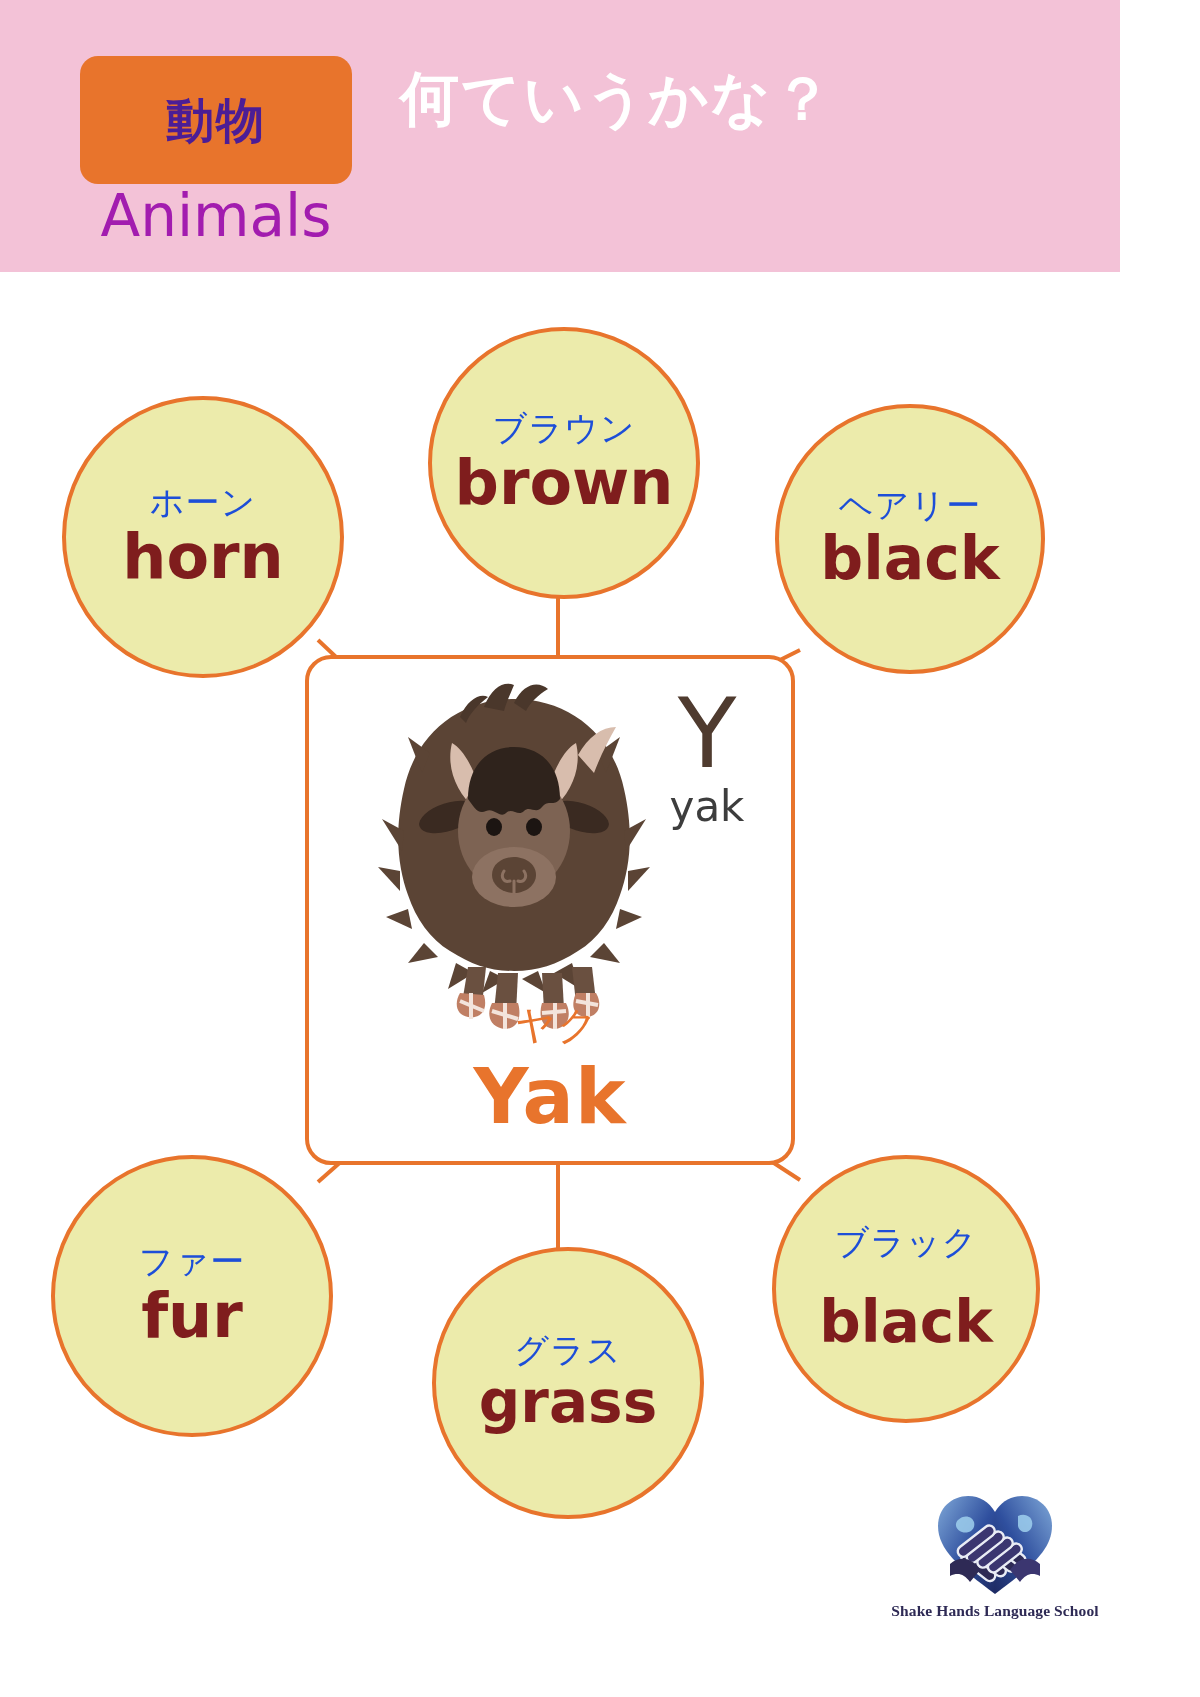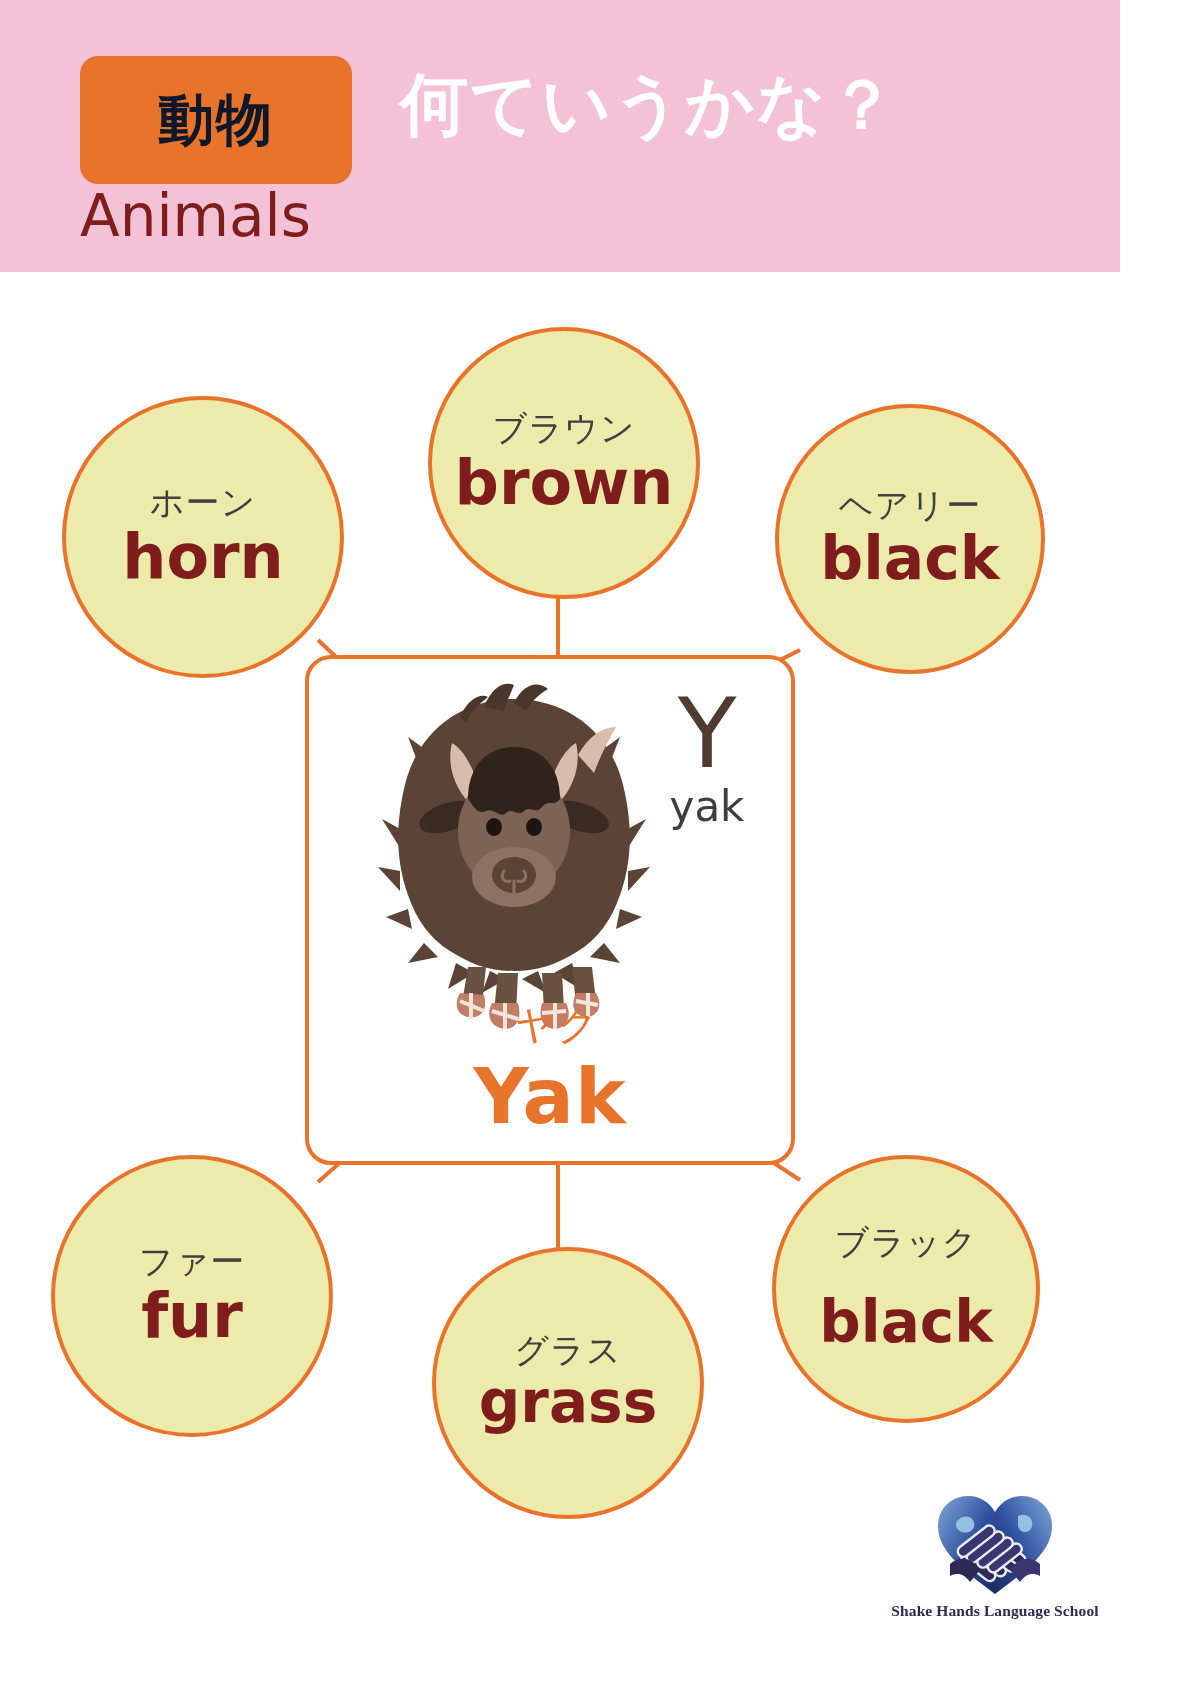--- a/index.html
+++ b/index.html
@@ -15,33 +15,33 @@
     position:absolute; left:0; top:0; width:1120px; height:272px;
     background:#f3c2d7;
   }
   .badge{
     position:absolute; left:80px; top:56px;
     width:272px; height:128px;
     background:#e8742c; border-radius:18px;
     display:flex; align-items:center; justify-content:center;
   }
   .badge-text{
-    color:#0f172a; font-size:56px; font-weight:bold;
+    color:#4c1d95; font-size:48px; font-weight:bold;
     letter-spacing:2px; line-height:1;
     font-family:"DejaVu Sans","Liberation Sans",sans-serif;
   }
   .badge-sub{
     position:absolute; left:80px; top:186px; width:272px;
-    color:#7f1d1d;
+    text-align:center; color:#a21caf;
     font-size:58px; font-weight:400; line-height:1.05;
     font-family:"DejaVu Sans","Liberation Sans",sans-serif;
   }
   .header-title{
     position:absolute; left:400px; top:66px; width:700px;
-    color:#ffffff; font-size:68px; font-weight:bold; line-height:1.15;
+    color:#ffffff; font-size:59px; font-weight:bold; line-height:1.15;
     letter-spacing:2px;
     font-family:Liberation Serif, serif;
   }
 
   
   .connectors{ position:absolute; left:0; top:0; width:1120px; height:1697px; }
 
   
   .card{
     position:absolute; left:305px; top:655px; width:490px; height:510px;
@@ -73,21 +73,21 @@
 
   
   .bubble{
     position:absolute; border-radius:50%;
     background:#ecebab; border:4px solid #e8742c;
     display:flex; flex-direction:column;
     align-items:center; justify-content:center;
     z-index:2;
   }
   .bubble .kana{
-    color:#404040; font-size:34px; font-weight:400; line-height:1.2;
+    color:#1d4ed8; font-size:34px; font-weight:400; line-height:1.2;
     letter-spacing:1px;
     font-family:"DejaVu Sans","Liberation Sans",sans-serif;
   }
   .bubble .word{
     color:#7f1d1d; font-size:60px; font-weight:bold; line-height:1.15;
     letter-spacing:0px; margin-top:-2px;
     font-family:"DejaVu Sans","Liberation Sans",sans-serif;
   }
 
   #b-horn  { left:62px;  top:396px;  width:282px; height:282px; }

